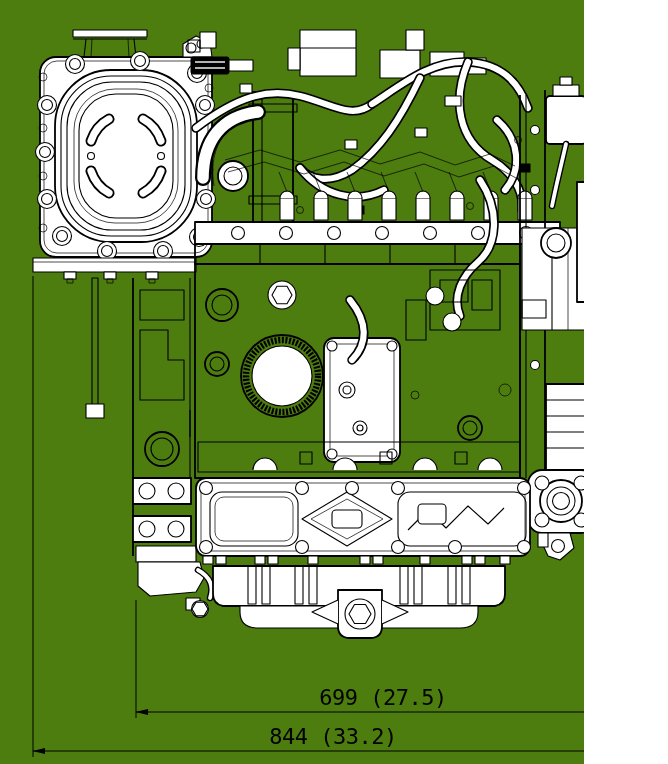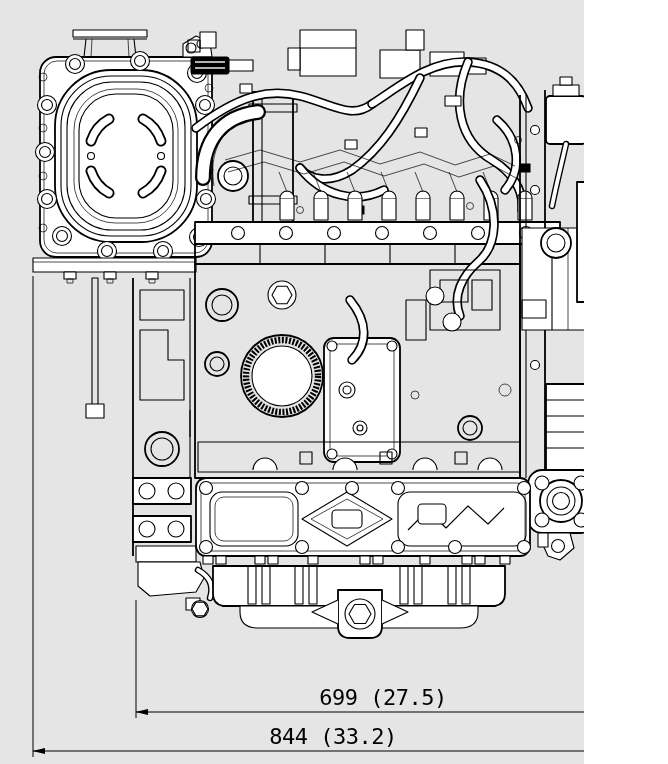--- a/index.html
+++ b/index.html
@@ -1,16 +1,16 @@
 <!DOCTYPE html>
 <html><head>
 <meta charset="utf-8">
 <style>
   html,body{margin:0;padding:0;background:#ffffff;}
-  .canvas{position:relative;width:584px;height:764px;background:#e5e5e5;overflow:hidden;}
+  .canvas{position:relative;width:584px;height:764px;background:#4d7c0f;overflow:hidden;}
   svg{display:block;}
   .s  {stroke:#000;fill:none;stroke-width:1.1;stroke-linejoin:round;}
   .s2 {stroke:#000;fill:none;stroke-width:1.8;stroke-linejoin:round;}
   .st {stroke:#000;fill:none;stroke-width:.7;stroke-linejoin:round;}
   .sw {stroke:#000;fill:#fff;stroke-width:1.1;stroke-linejoin:round;}
   .sw2{stroke:#000;fill:#fff;stroke-width:1.8;stroke-linejoin:round;}
   .bk {fill:#000;stroke:#000;stroke-width:1;}
   .to {stroke:#000;stroke-width:9.5;fill:none;stroke-linecap:round;}
   .ti {stroke:#fff;stroke-width:6.2;fill:none;stroke-linecap:round;}
   .toe{stroke:#000;stroke-width:16;fill:none;stroke-linecap:round;}

